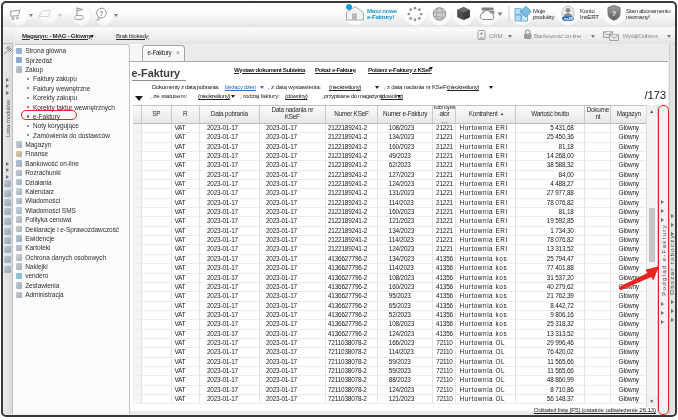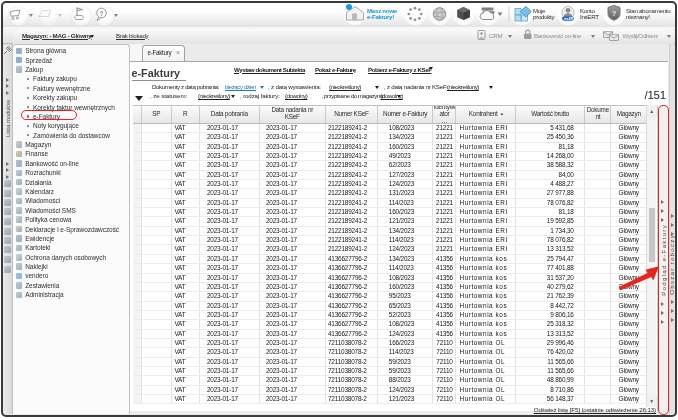--- a/index.html
+++ b/index.html
@@ -361,21 +361,21 @@
 <div class="fd" style="left:488.5px;top:85.5px"></div>
 <div class="fl" style="left:150px;top:92.3px;letter-spacing:-.1px">, ze statusem:</div>
 <div class="fl u" style="left:198px;top:92.3px">(nieokreślony)</div>
 <div class="fd" style="left:230.5px;top:94.8px"></div>
 <div class="fl" style="left:240px;top:92.3px;letter-spacing:-.15px">, rodzaj faktury:</div>
 <div class="fl u" style="left:285px;top:92.3px">(dowolny)</div>
 <div class="fl" style="left:321.5px;top:92.3px;letter-spacing:-.45px">, przypisane do magazynu:</div>
 <div class="fl u" style="left:380.5px;top:92.3px">(dowolny)</div>
 <div class="fd" style="left:397px;top:94.8px"></div>
 <div id="ftog"></div>
-<div id="count">/151</div>
+<div id="count">/173</div>
 <div id="tbl">
  <div id="thead">
   <div class="h h0"></div>
           <div class="h h1">SP</div>
           <div class="h h2">R</div>
   <div class="h h3">Data pobrania</div>
           <div class="h h4">Data nadania nr<br>KSeF</div>
   <div class="h h5">Numer KSeF</div>
           <div class="h h6">Numer e-Faktury</div>
   <div class="h h7">Identyfik<br>ator<br>…</div>

